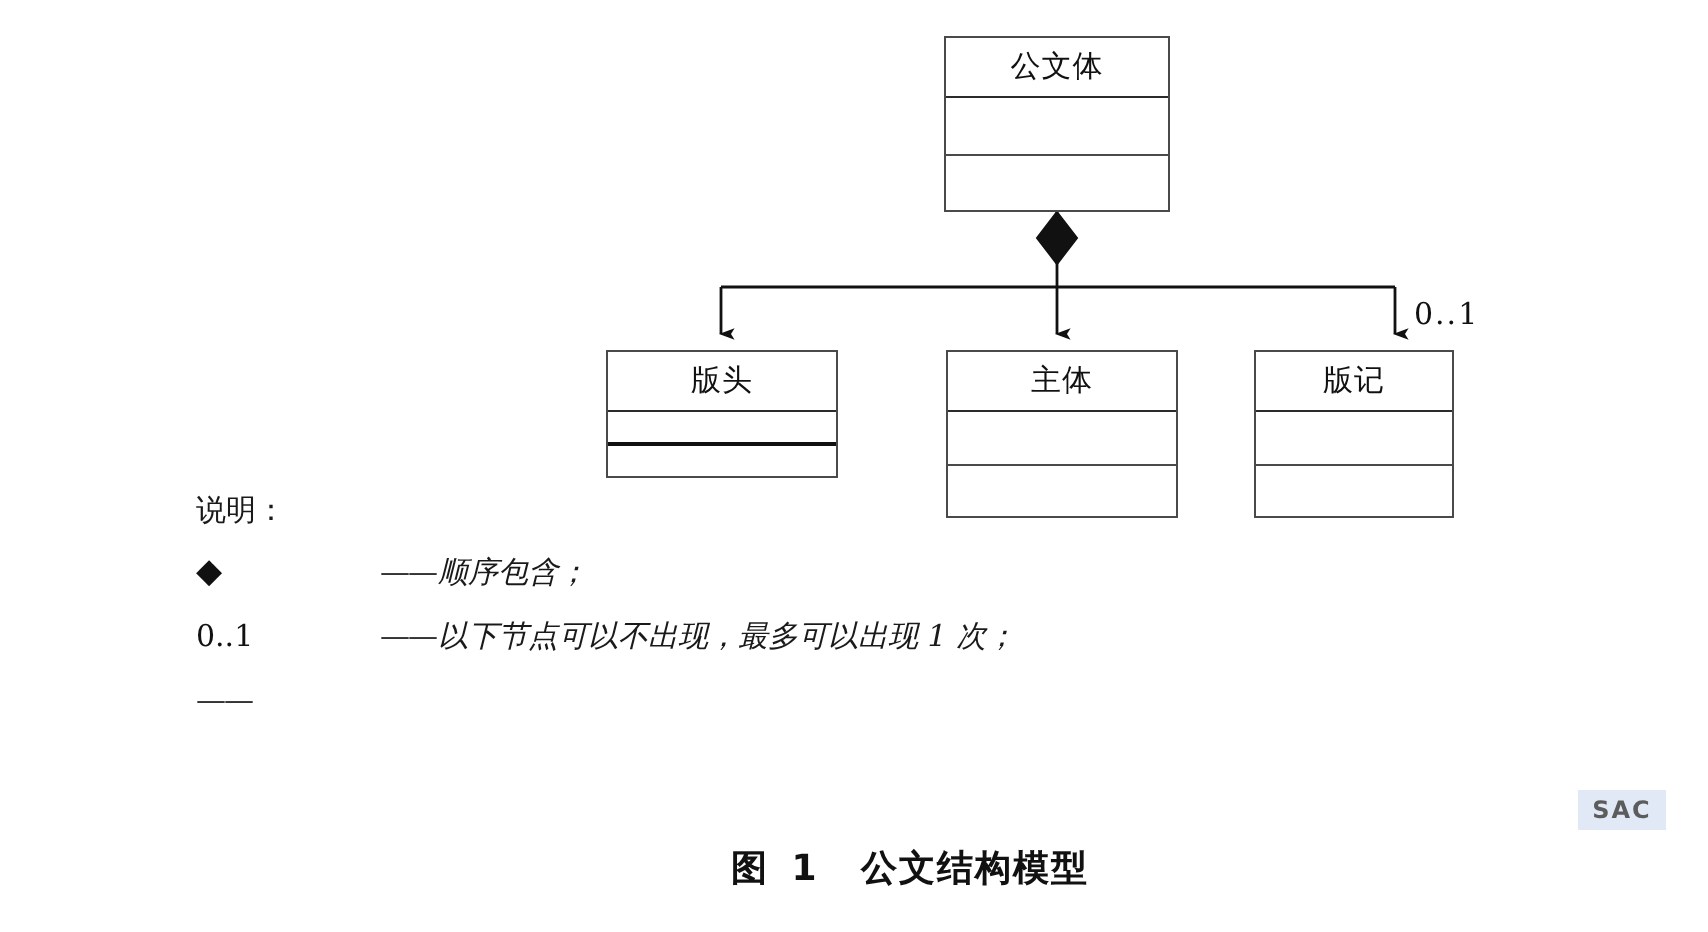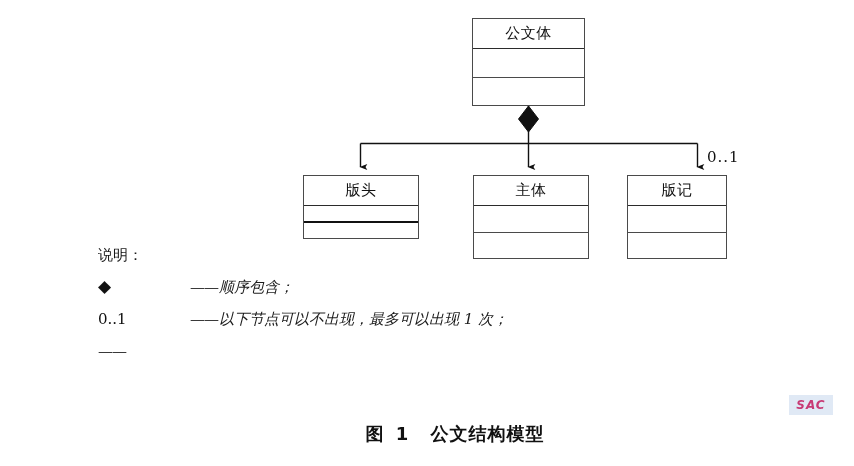--- a/index.html
+++ b/index.html
@@ -169,25 +169,24 @@
   }
 
   
   #watermark {
     position: absolute;
     left: 789px;
     top: 395px;
     width: 44px;
     height: 20px;
     background: #dbe6f4;
-    color: #be185d;
+    color: #404040;
     font-family: "DejaVu Sans", "Liberation Sans", sans-serif;
     font-size: 12px;
     font-weight: bold;
-    font-style: italic;
     letter-spacing: 1px;
     display: flex;
     align-items: center;
     justify-content: center;
     opacity: 0.85;
   }
 </style>
 </head>
 <body>
 

